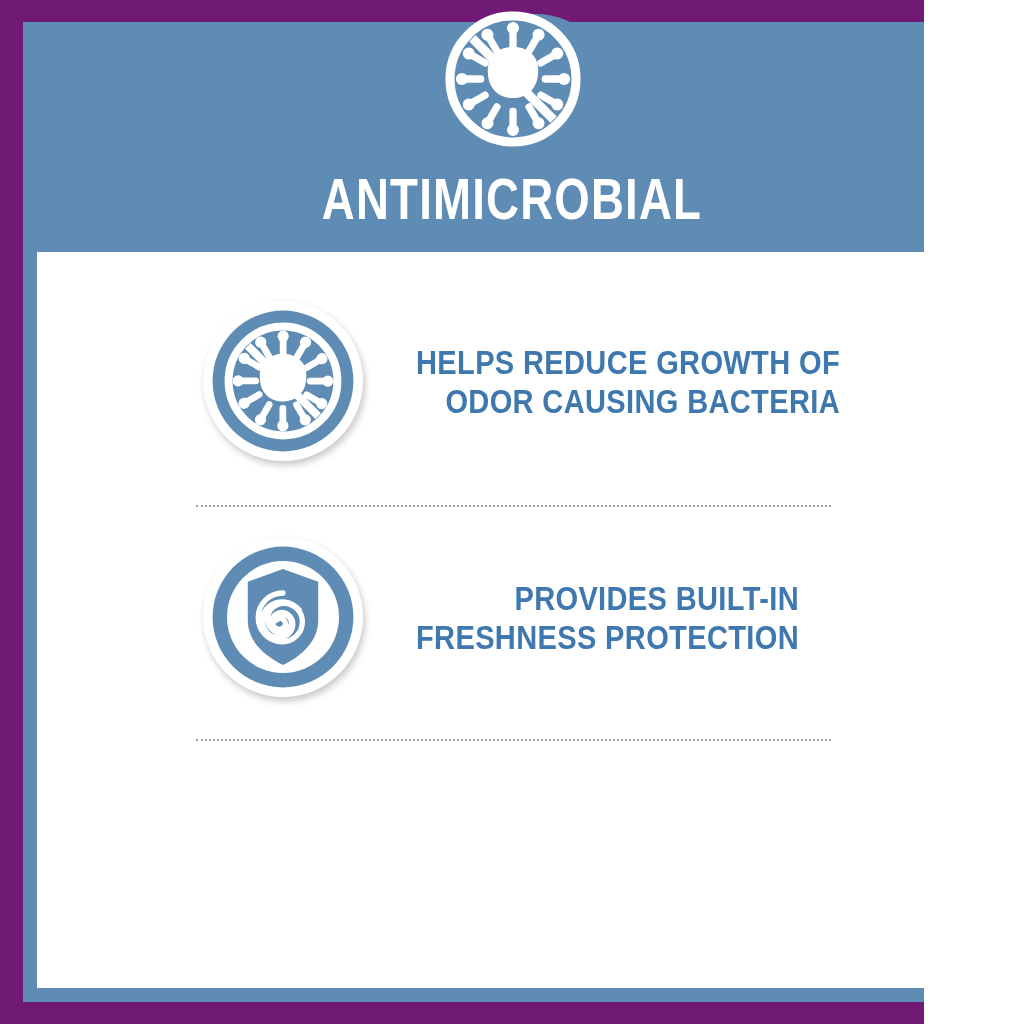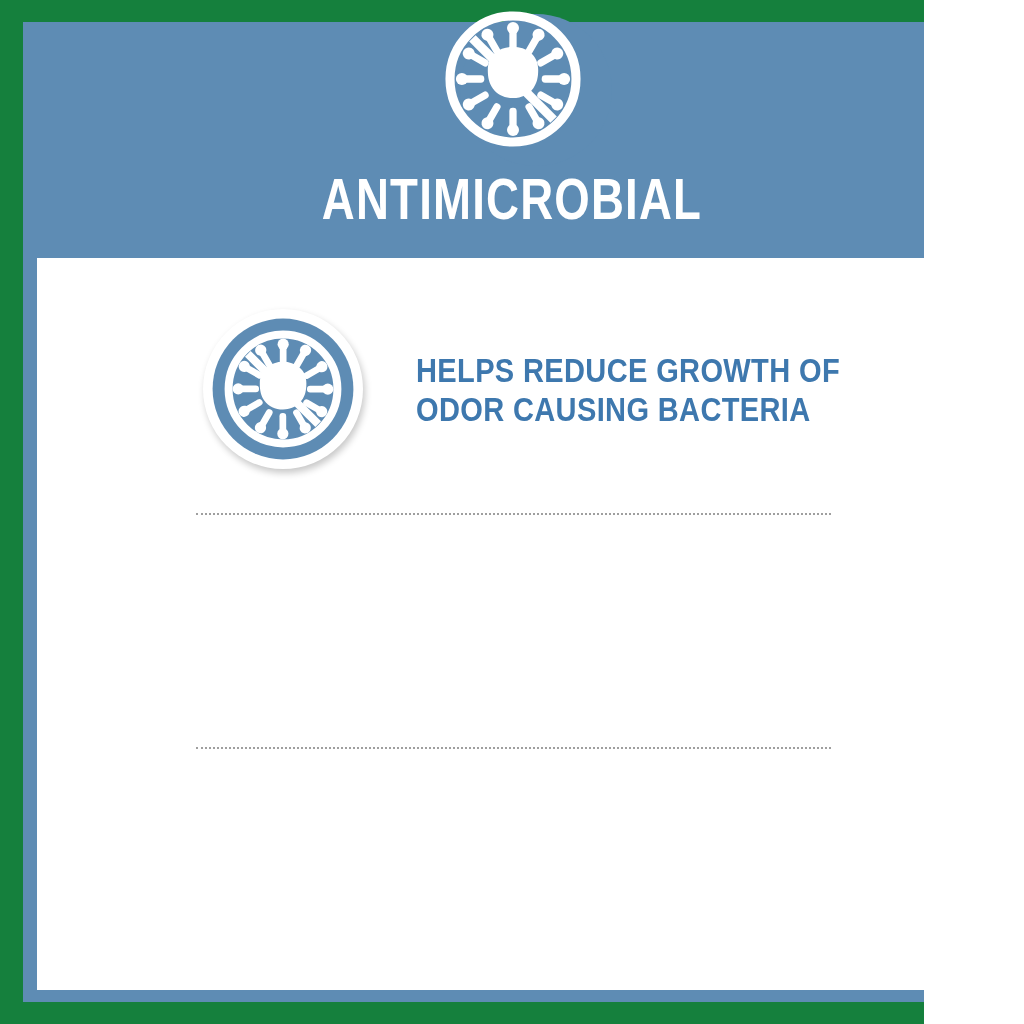--- a/index.html
+++ b/index.html
@@ -4,21 +4,21 @@
 <style>
   html, body {
     margin: 0;
     padding: 0;
     background: #ffffff;
   }
   #stage {
     position: relative;
     width: 924px;
     height: 1024px;
-    background: #15803d;
+    background: #701a75;
     font-family: "Liberation Sans", sans-serif;
     overflow: hidden;
   }
 
   
   .frame {
     position: absolute;
     left: 23px;
     top: 22px;
     width: 978px;
@@ -73,24 +73,25 @@
     letter-spacing: 1.5px;
     transform: scaleX(0.80);
     transform-origin: center top;
     white-space: nowrap;
   }
 
   
   .content {
     position: absolute;
     left: 37px;
-    top: 260px;
+    top: 252px;
     width: 950px;
     height: 730px;
     background: #ffffff;
+    text-align: right;
   }
 
   .row {
     position: absolute;
     left: 0;
     width: 950px;
     height: 200px;
     display: flex;
     align-items: center;
   }
@@ -304,18 +305,60 @@
         </div>
       </div>
       <div class="row-text">
         <span class="line">HELPS REDUCE GROWTH OF</span>
         <span class="line">ODOR CAUSING BACTERIA</span>
       </div>
     </div>
 
     <div class="divider divider-1"></div>
 
+    <div class="row row-2">
+      <div class="icon-wrap">
+        <div class="icon-disc">
+          <svg viewBox="0 0 100 100" xmlns="http://www.w3.org/2000/svg">
+            <circle cx="50" cy="50" r="49" fill="#ffffff"></circle>
+            <circle cx="50" cy="50" r="44" fill="#5e8cb4"></circle>
+            <circle cx="50" cy="50" r="35" fill="#ffffff"></circle>
+
+            <path d="M50 20
+                     L72 28
+                     L72 52
+                     c0 13 -10 22 -22 28
+                     c-12 -6 -22 -15 -22 -28
+                     L28 28 Z" fill="#5e8cb4"></path>
+
+            <path d="M50 35
+                     c-8.5 0 -15.5 6.8 -15.5 15.3
+                     c0 8.4 6.6 15.2 15 15.2
+                     c7 0 12.6 -5.6 12.6 -12.4
+                     c0 -6.5 -5.2 -11.7 -11.6 -11.7
+                     c-5.6 0 -10.1 4.5 -10.1 10
+                     c0 4.6 3.7 8.4 8.3 8.4
+                     c3.6 0 6.5 -2.9 6.5 -6.4
+                     c0 -2.7 -2.2 -5 -4.9 -5
+                     c-1.9 0 -3.5 1.3 -3.8 3.1
+                     c1.3 -0.9 3.1 -0.7 4.2 0.5
+                     c1.3 1.4 1.1 3.6 -0.4 4.8
+                     c-1.9 1.5 -4.7 1 -6.1 -0.9
+                     c-1.7 -2.3 -1.2 -5.6 1.1 -7.4
+                     c2.8 -2.2 6.9 -1.6 9.2 1.3
+                     c2.7 3.4 2 8.4 -1.5 11.1
+                     c-4.1 3.2 -10.2 2.4 -13.5 -1.8
+                     c-3.8 -4.9 -2.9 -12 2.1 -15.9
+                     c5.7 -4.4 14 -3.3 18.6 2.5" fill="none" stroke="#ffffff" stroke-width="3.3" stroke-linecap="round"></path>
+          </svg>
+        </div>
+      </div>
+      <div class="row-text">
+        <span class="line">PROVIDES BUILT-IN</span>
+        <span class="line">FRESHNESS PROTECTION</span>
+      </div>
+    </div>
 
     <div class="divider divider-2"></div>
 
 
   </div>
 </div>
 
 </body></html>

